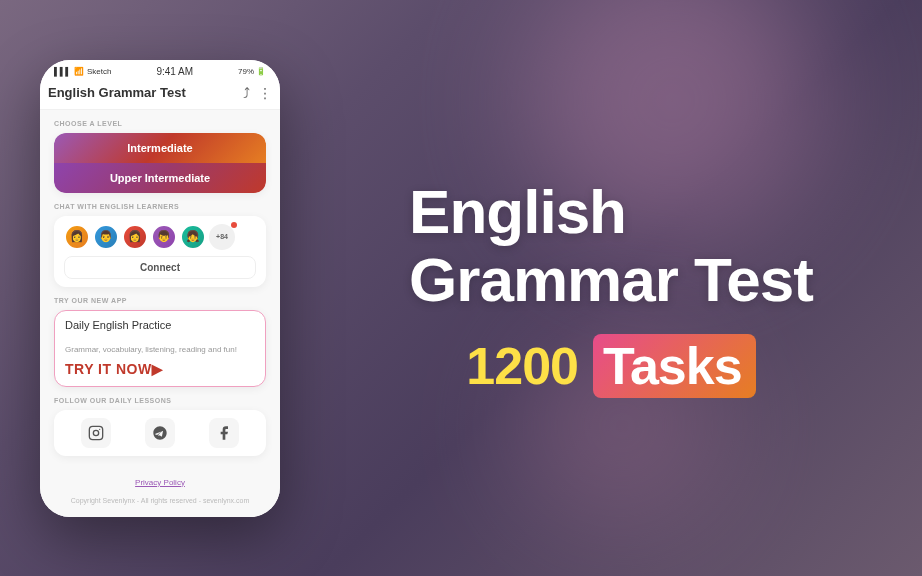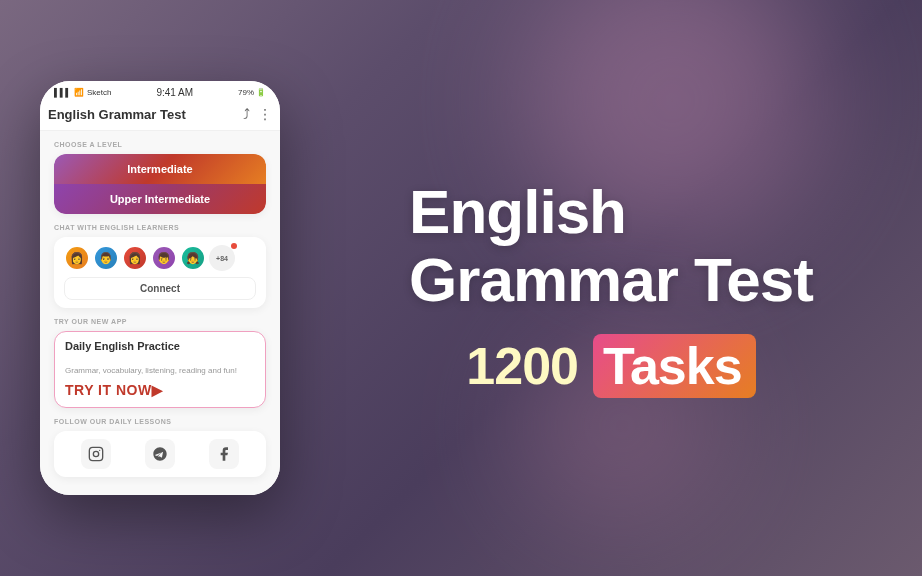--- a/index.html
+++ b/index.html
@@ -226,21 +226,21 @@
       background: #fff;
       border-radius: 12px;
       padding: 8px 10px;
       margin-bottom: 10px;
       box-shadow: 0 2px 8px rgba(0,0,0,0.06);
       border: 1.5px solid #f0a0c0;
     }
 
     .practice-title {
       font-size: 11px;
-      font-weight: 700;
+      font-weight: 400;
       color: #333;
       margin-bottom: 14px;
     }
 
     .practice-subtitle {
       font-size: 8px;
       color: #999;
       margin-bottom: 6px;
     }
 
@@ -328,21 +328,21 @@
 
     .tasks-row {
       display: flex;
       align-items: center;
       gap: 0;
     }
 
     .tasks-number {
       font-size: 52px;
       font-weight: 700;
-      color: #fef9c3;
+      color: #fde047;
       letter-spacing: -1px;
       margin-right: 15px;
     }
 
     .tasks-label {
       font-size: 52px;
       font-weight: 700;
       color: #fff;
       letter-spacing: -1px;
       background: linear-gradient(135deg, #e74c8b, #e67e22);
@@ -436,20 +436,24 @@
             <div class="social-icon-item">
               <svg width="16" height="16" viewBox="0 0 24 24" fill="#555">
                 <path d="M18 2h-3a5 5 0 0 0-5 5v3H7v4h3v8h4v-8h3l1-4h-4V7a1 1 0 0 1 1-1h3z"></path>
               </svg>
             </div>
           </div>
         </div>
 
       </div>
 
+      <div class="app-footer">
+        <a class="privacy-link">Privacy Policy</a>
+        <span class="copyright-text">Copyright Sevenlynx - All rights reserved - sevenlynx.com</span>
+      </div>
 
     </div>
   </div>
 
   <div class="right-section">
     <div class="main-title">
       <div>English</div>
       <div>Grammar Test</div>
     </div>
     <div class="tasks-row">

